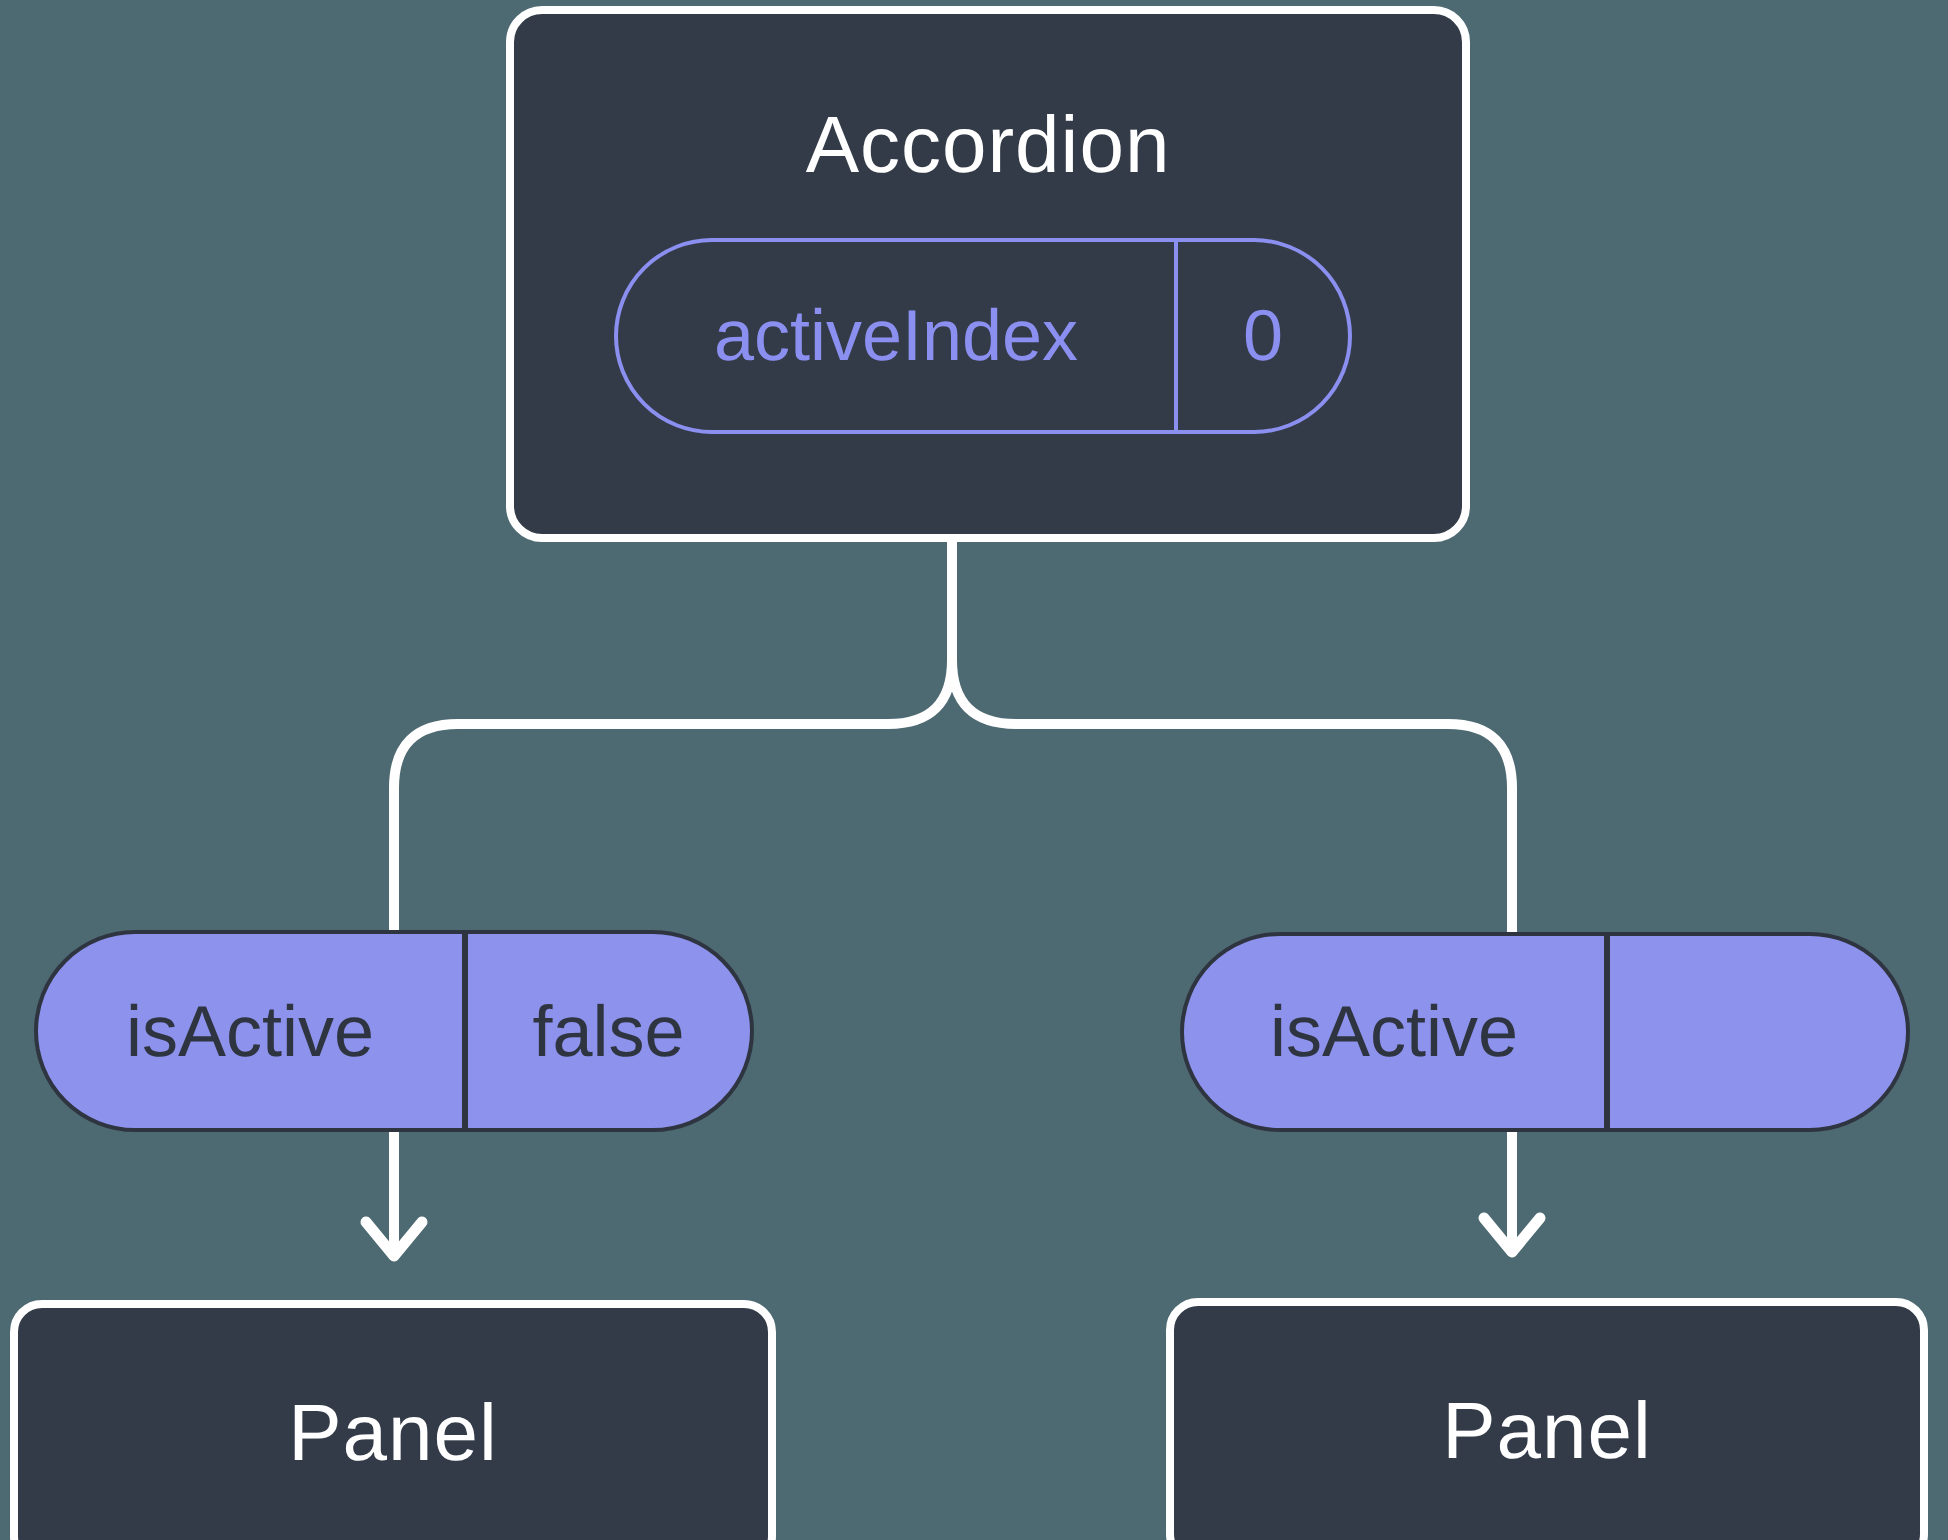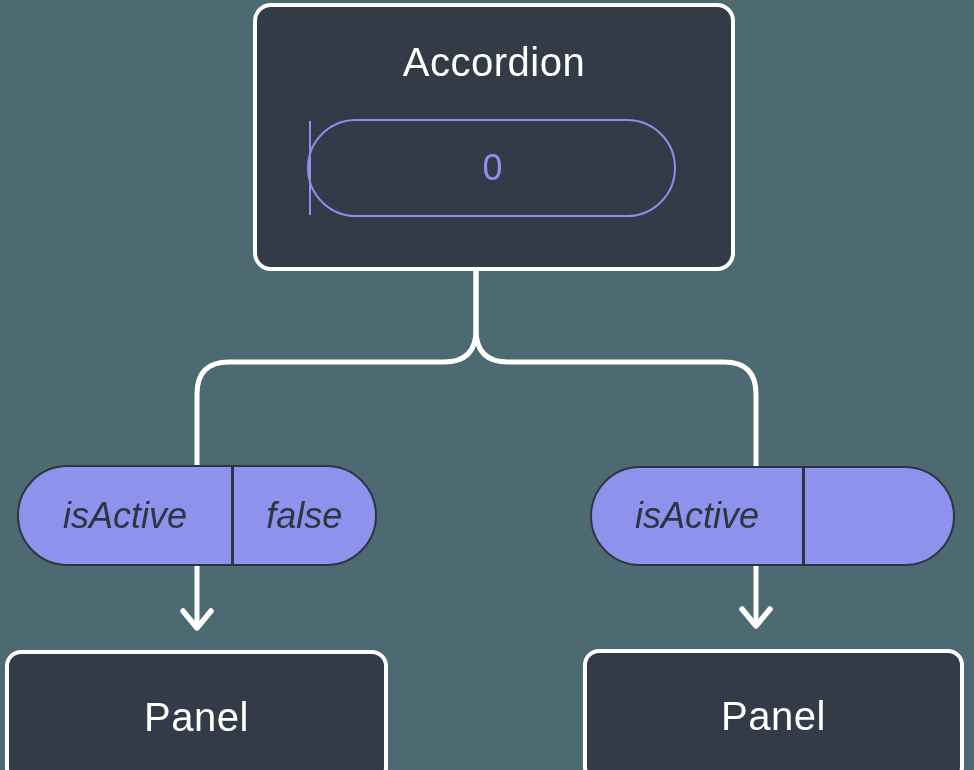--- a/index.html
+++ b/index.html
@@ -20,21 +20,21 @@
   .stage svg{position:absolute;left:0;top:0;z-index:1;}
 
   
   .root-node{
     position:absolute;left:253px;top:3px;width:482px;height:268px;
     background:var(--node-background);
     border:4px solid var(--line-white);
     border-radius:18px;z-index:2;
   }
   .root-title{
-    position:absolute;left:0;right:0;top:33px;height:44px;line-height:44px;
+    position:absolute;left:0;right:0;top:44px;height:44px;line-height:44px;
     text-align:center;color:#fff;font-size:40px;font-weight:500;
     letter-spacing:.5px;
   }
   .state-pill{
     position:absolute;left:50px;top:112px;width:369px;height:98px;
     border:2px solid var(--accent-purple);border-radius:49px;
     display:flex;align-items:stretch;color:var(--accent-purple);
     font-size:36px;
   }
   .state-pill .cell{display:flex;align-items:center;justify-content:center;}
@@ -43,21 +43,21 @@
   .state-pill .divider{width:2px;background:var(--accent-purple);}
 
   
   .prop-pill{
     position:absolute;height:101px;
     background:var(--prop-pill-fill);
     border:2.5px solid var(--dark-text);border-radius:51px;
     display:flex;align-items:stretch;color:var(--dark-text);
     font-size:36px;z-index:2;
   }
-  .prop-pill .cell{display:flex;align-items:center;justify-content:center;font-style:italic;}
+  .prop-pill .cell{display:flex;align-items:center;justify-content:center;}
   .prop-pill .divider{width:2.5px;background:var(--dark-text);}
   .prop-pill.left{left:17px;top:465px;width:360px;}
   .prop-pill.left .cell.name{width:212px;}
   .prop-pill.left .cell.value{flex:1;}
   .prop-pill.right{left:590px;top:466px;width:365px;height:100px;}
   .prop-pill.right .cell.name{width:210px;}
   .prop-pill.right .cell.value{flex:1;}
 
   
   .panel-node{
@@ -82,20 +82,21 @@
   <svg width="974" height="770" viewBox="0 0 974 770">
     <path class="connector" d="M 476 264 L 476 330 Q 476 362 444 362 L 229 362 Q 197 362 197 394 L 197 627"></path>
     <path class="connector" d="M 476 264 L 476 330 Q 476 362 508 362 L 724 362 Q 756 362 756 394 L 756 625"></path>
     <path class="arrowhead" d="M 183 611 L 197 628 L 211 611"></path>
     <path class="arrowhead" d="M 742 609 L 756 626 L 770 609"></path>
   </svg>
 
   <div class="root-node">
     <div class="root-title">Accordion</div>
     <div class="state-pill">
+      <div class="cell name">activeIndex</div>
       <div class="divider"></div>
       <div class="cell value">0</div>
     </div>
   </div>
 
   <div class="prop-pill left">
     <div class="cell name">isActive</div>
     <div class="divider"></div>
     <div class="cell value">false</div>
   </div>

